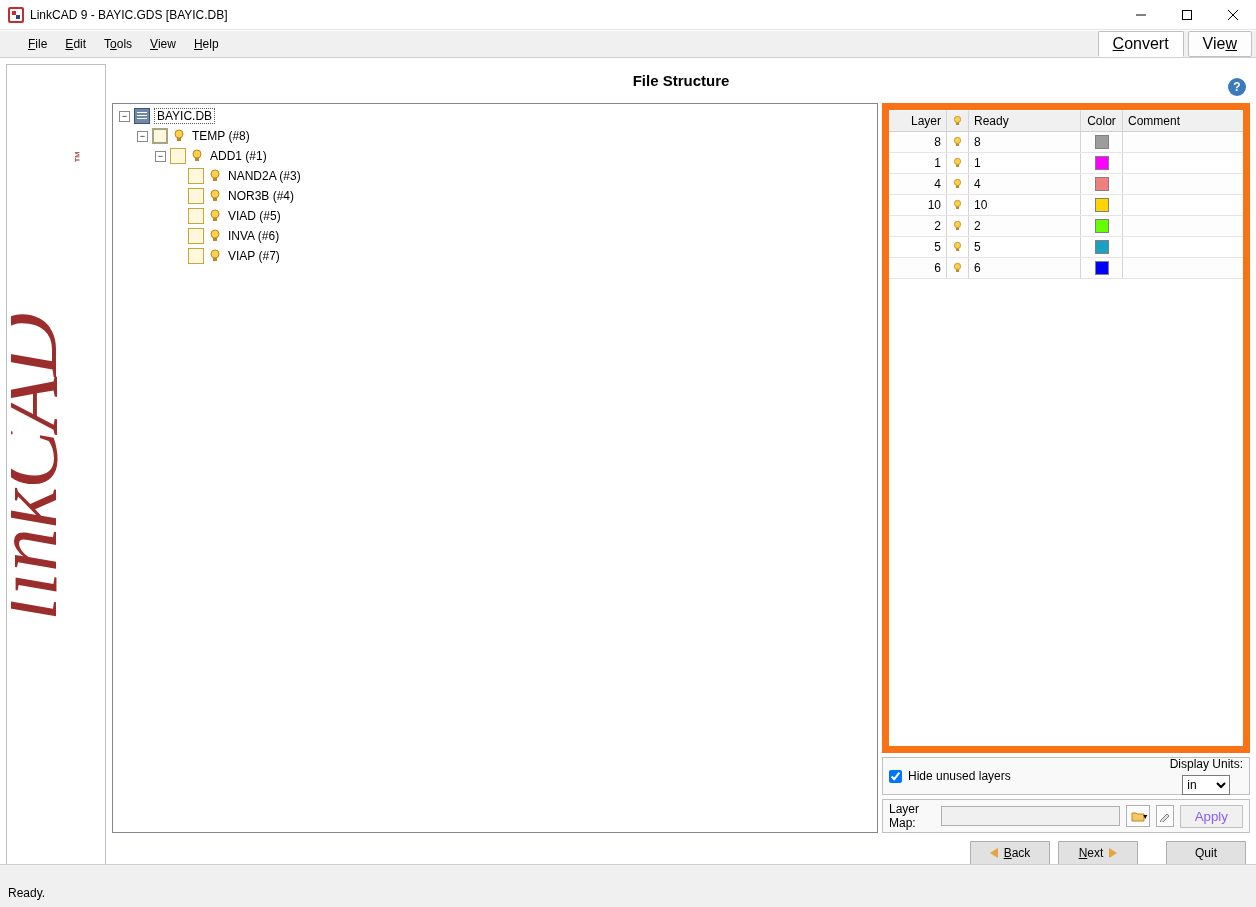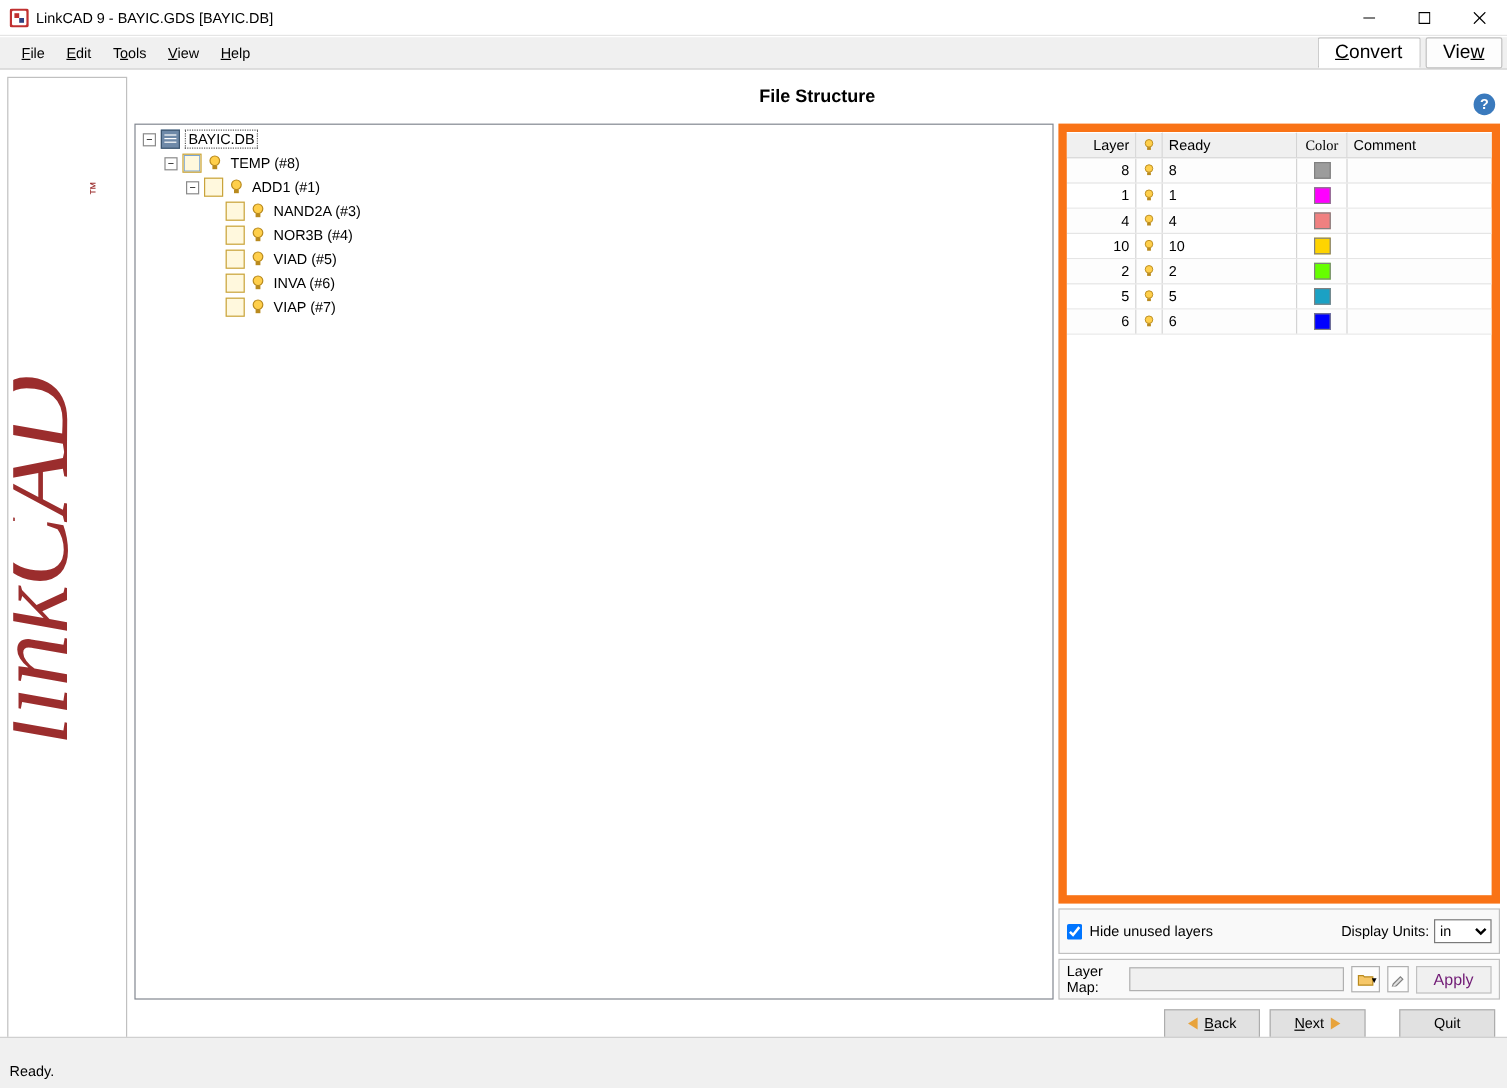--- a/index.html
+++ b/index.html
@@ -7,21 +7,21 @@
 
 
 .title-bar { height: 30px; background: #fff; display: flex; align-items: center; padding: 0 0 0 8px; border-bottom: 1px solid #e5e5e5; position: relative; }
 .title-bar .app-icon { width: 16px; height: 16px; margin-right: 6px; }
 .title-bar .title-text { font-size: 12px; }
 .win-controls { position: absolute; right: 0; top: 0; height: 30px; display: flex; }
 .win-controls > div { width: 46px; height: 30px; display: flex; align-items: center; justify-content: center; font-size: 10px; cursor: default; }
 
 
 .menu-row { height: 28px; background: #f0f0f0; border-top: 1px solid #fff; border-bottom: 1px solid #d0d0d0; display: flex; align-items: stretch; }
-.menu-left { display: flex; align-items: center; padding-left: 10px; gap: 2px; }
+.menu-left { display: flex; align-items: center; padding-left: 20px; gap: 2px; }
 .menu-item { padding: 4px 8px; cursor: default; }
 .menu-item .ul { text-decoration: underline; }
 .menu-right { margin-left: auto; display: flex; align-items: center; padding-right: 4px; gap: 4px; }
 .tab-btn { background: #fdfdfd; border: 1px solid #c0c0c0; padding: 3px 14px; font-size: 16px; cursor: default; border-radius: 2px; }
 .tab-btn.active { background: #fff; border-bottom: 1px solid #fff; }
 .tab-btn .ul { text-decoration: underline; }
 
 
 .main { position: absolute; top: 58px; left: 0; right: 0; bottom: 32px; display: flex; }
 .sidebar-logo { width: 100px; border: 1px solid #c0c0c0; margin: 6px 0 6px 6px; background: #fff; display:flex; align-items:center; justify-content:center; }
@@ -30,28 +30,28 @@
 
 .page-header { text-align: center; font-weight: bold; font-size: 15px; padding: 8px 0 14px 0; position: relative; }
 .help-icon { position: absolute; right: 4px; top: 14px; width: 18px; height: 18px; border-radius: 50%; background: #3a7abd; color: #fff; font-size: 12px; font-weight: bold; display: flex; align-items: center; justify-content: center; }
 
 .panels { flex: 1; display: flex; gap: 4px; min-height: 0; }
 .tree-panel { flex: 1; border: 1px solid #828790; background: #fff; overflow: auto; padding: 2px 0; }
 .right-col { width: 368px; display: flex; flex-direction: column; gap: 4px; min-height: 0; }
 .layer-panel { flex: 1; border: 7px solid #f97316; background: #fff; display: flex; flex-direction: column; overflow: hidden; }
 .opts-row { border: 1px solid #c0c0c0; background: #f9f9f9; padding: 18px 6px; display: flex; align-items: center; height: 30px; }
 .opts-row label { display: flex; align-items: center; gap: 6px; }
-.opts-row .du { margin-left: auto; display: flex; align-items: center; gap: 4px; }
+.opts-row .du { margin-left: auto; display: flex; align-items: center; gap: 4px; flex-direction: column; }
 .opts-row select { font-size: 12px; width: 48px; border: 1px solid #7a7a7a; background:#fff; height:20px;}
 .layermap-row { border: 1px solid #c0c0c0; background: #f9f9f9; padding: 4px 6px; display: flex; align-items: center; gap: 6px; height: 34px;}
 .layermap-row input[type=text] { flex: 1; border: 1px solid #b0b0b0; background: #f0f0f0; height: 20px; }
 .icon-btn { width: 22px; height: 22px; border: 1px solid #b0b0b0; background: #fdfdfd; display: inline-flex; align-items:center; justify-content:center; }
 .icon-btn.drop { width: 30px; position:relative;}
 .icon-btn.drop::after { content:"▾"; font-size:8px; position:absolute; right:2px; }
-.apply-btn { border: 1px solid #c0c0c0; background: #f0f0f0; color: #701a75; padding: 3px 14px; }
+.apply-btn { border: 1px solid #c0c0c0; background: #f0f0f0; color: #8b5cf6; padding: 3px 14px; }
 
 
 .tree ul { list-style: none; padding-left: 18px; }
 .tree > ul { padding-left: 4px; }
 .tree li { white-space: nowrap; }
 .tree-row { display: flex; align-items: center; gap: 4px; height: 20px; padding-left: 2px; }
 .toggle { width: 11px; height: 11px; border: 1px solid #8a8a8a; display: inline-flex; align-items: center; justify-content: center; font-size: 9px; line-height: 1; color: #000; background: #fff; cursor: default; }
 .toggle.empty { border: none; width: 11px; }
 .ico-16 { width: 16px; height: 16px; display: inline-flex; align-items:center; justify-content:center; }
 .file-ico { background:#6e89a8; border:1px solid #3b5570; position:relative; }
@@ -63,21 +63,21 @@
 .node-label { padding: 0 2px; }
 .node-label.sel { border: 1px dotted #606060; }
 
 
 .lt-head { display: flex; background: #f0f0f0; border-bottom: 1px solid #d0d0d0; height: 22px; align-items: stretch; }
 .lt-head > div, .lt-row > div { border-right: 1px solid #d4d4d4; display: flex; align-items: center; padding: 0 5px; font-size: 12px; overflow:hidden;}
 .lt-head > div { font-weight: normal; background: #f0f0f0; border-top:1px solid #fff;}
 .col-layer { width: 58px; justify-content: flex-end; padding-right: 6px;}
 .col-bulb { width: 22px; justify-content:center; padding:0;}
 .col-name { width: 112px; }
-.col-color { width: 42px; justify-content:center;font-family:Liberation Serif, serif; }
+.col-color { width: 42px; justify-content:center; }
 .col-comment { flex: 1; border-right: none !important; }
 .lt-body { overflow:auto; }
 .lt-row { display:flex; height: 21px; border-bottom: 1px solid #e5e5e5; }
 .lt-row:nth-child(odd) { background: #fdfdfd; }
 .swatch { width: 14px; height: 14px; border: 1px solid #808080; }
 
 
 .nav-row { display: flex; justify-content: flex-end; gap: 8px; padding: 8px 4px 4px 0; }
 .nav-btn { border: 1px solid #adadad; background: #e1e1e1; padding: 4px 18px; font-size: 12px; display:flex; align-items:center; gap:6px; min-width:80px; justify-content:center; cursor:default;}
 .nav-btn .ul { text-decoration: underline; }

